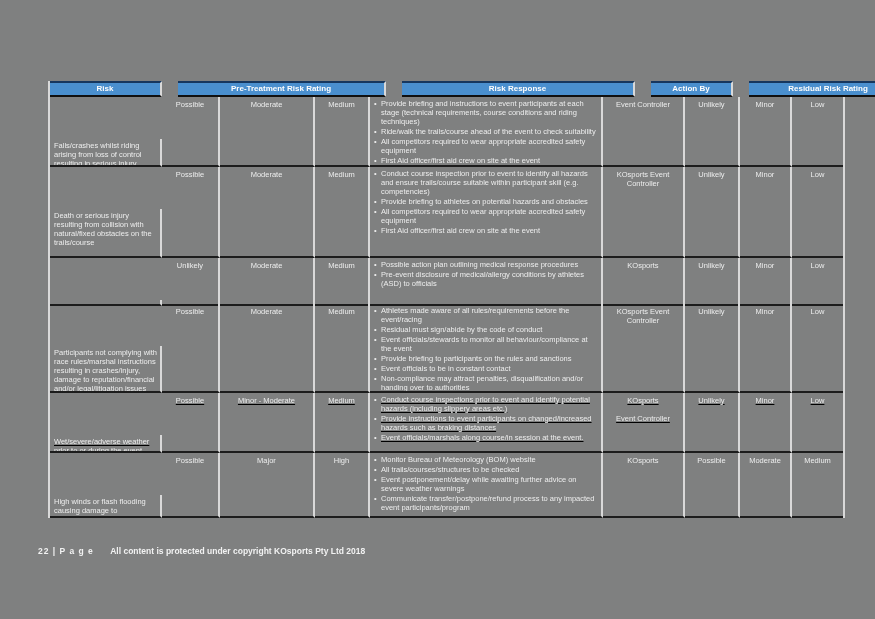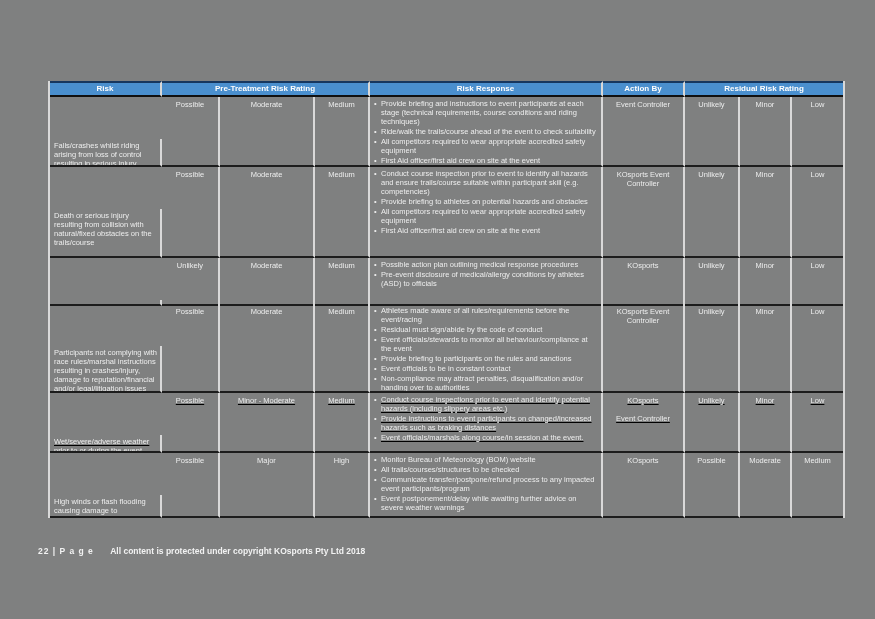--- a/index.html
+++ b/index.html
@@ -9,20 +9,21 @@
     font-family:"Liberation Sans",sans-serif;
   }
   .risk-table{
     position:absolute;left:48px;top:81px;width:793px;
     border-left:2px solid #d9d9d9;border-right:2px solid #d9d9d9;
     box-sizing:content-box;
   }
   .header-row{
     display:grid;
     grid-template-columns:112px 208px 233px 82px 158px;
+    gap:16px;
   }
   .header-cell{
     box-sizing:border-box;
     background:#4a8fce;
     border-top:2px solid #17375e;
     border-bottom:2px solid #101010;
     border-right:2px solid #d9d9d9;
     color:#ffffff;font-weight:bold;font-size:8px;line-height:12px;
     text-align:center;height:16px;overflow:hidden;
   }
@@ -147,22 +148,22 @@
         <div class="cell c-rate">Low</div>
       </div>
       <div class="body-row" style="height: 65px;">
         <div class="cell c-risk">High winds or flash flooding causing damage to equipment/services, injury or damage to persons</div>
         <div class="cell c-rate">Possible</div>
         <div class="cell c-rate">Major</div>
         <div class="cell c-rate">High</div>
         <div class="cell c-resp">
           <div class="bullet">Monitor Bureau of Meteorology (BOM) website</div>
           <div class="bullet">All trails/courses/structures to be checked</div>
+          <div class="bullet">Event postponement/delay while awaiting further advice on severe weather warnings</div>
           <div class="bullet">Communicate transfer/postpone/refund process to any impacted event participants/program</div>
-          <div class="bullet">Event postponement/delay while awaiting further advice on severe weather warnings</div>
         </div>
         <div class="cell c-action">KOsports</div>
         <div class="cell c-rate">Possible</div>
         <div class="cell c-rate">Moderate</div>
         <div class="cell c-rate">Medium</div>
       </div>
     </div>
 </div>
 
 <div class="page-footer">

